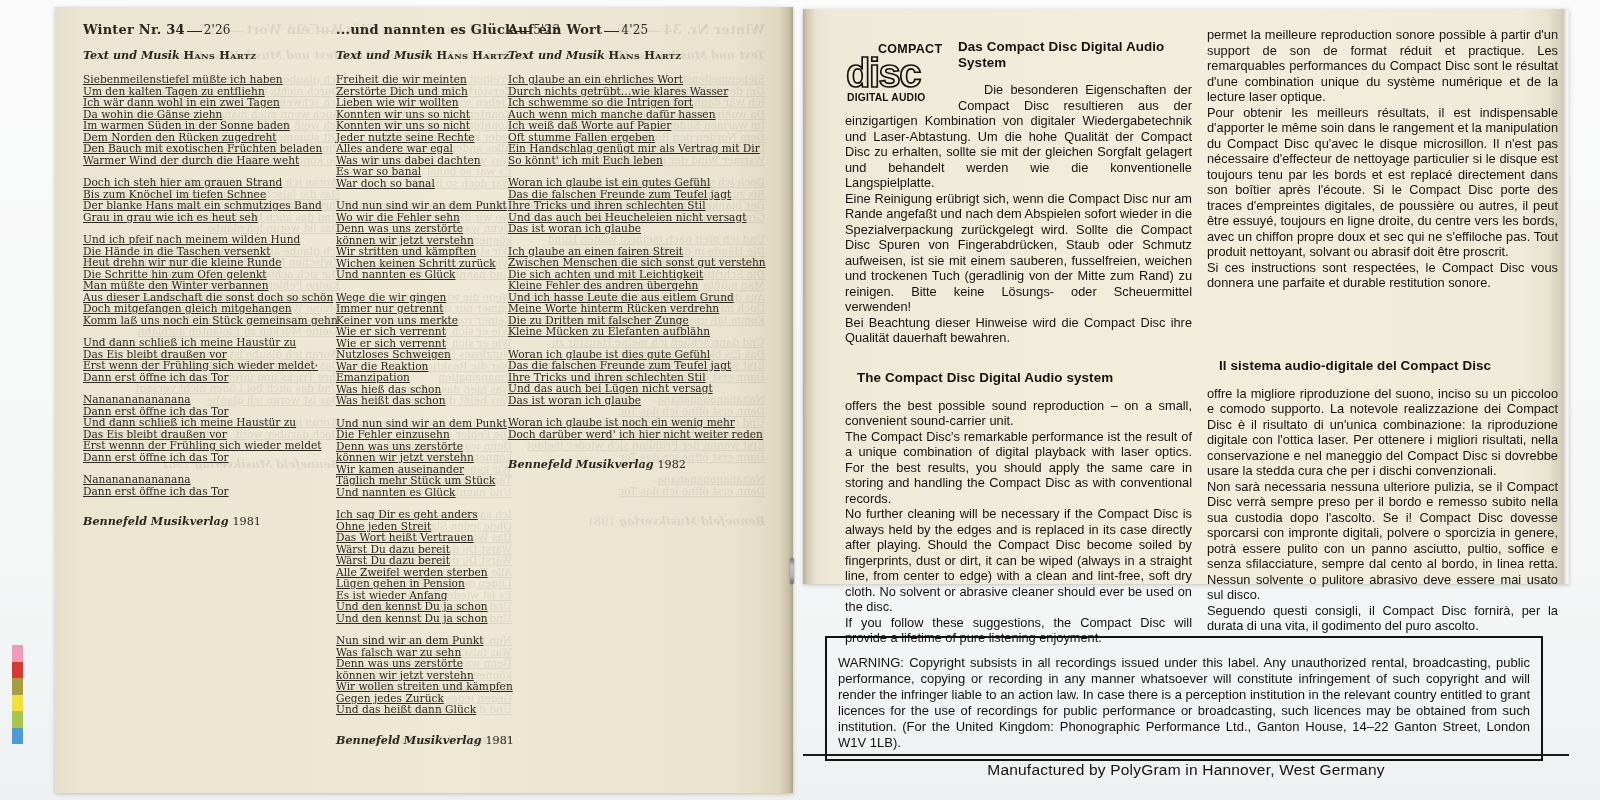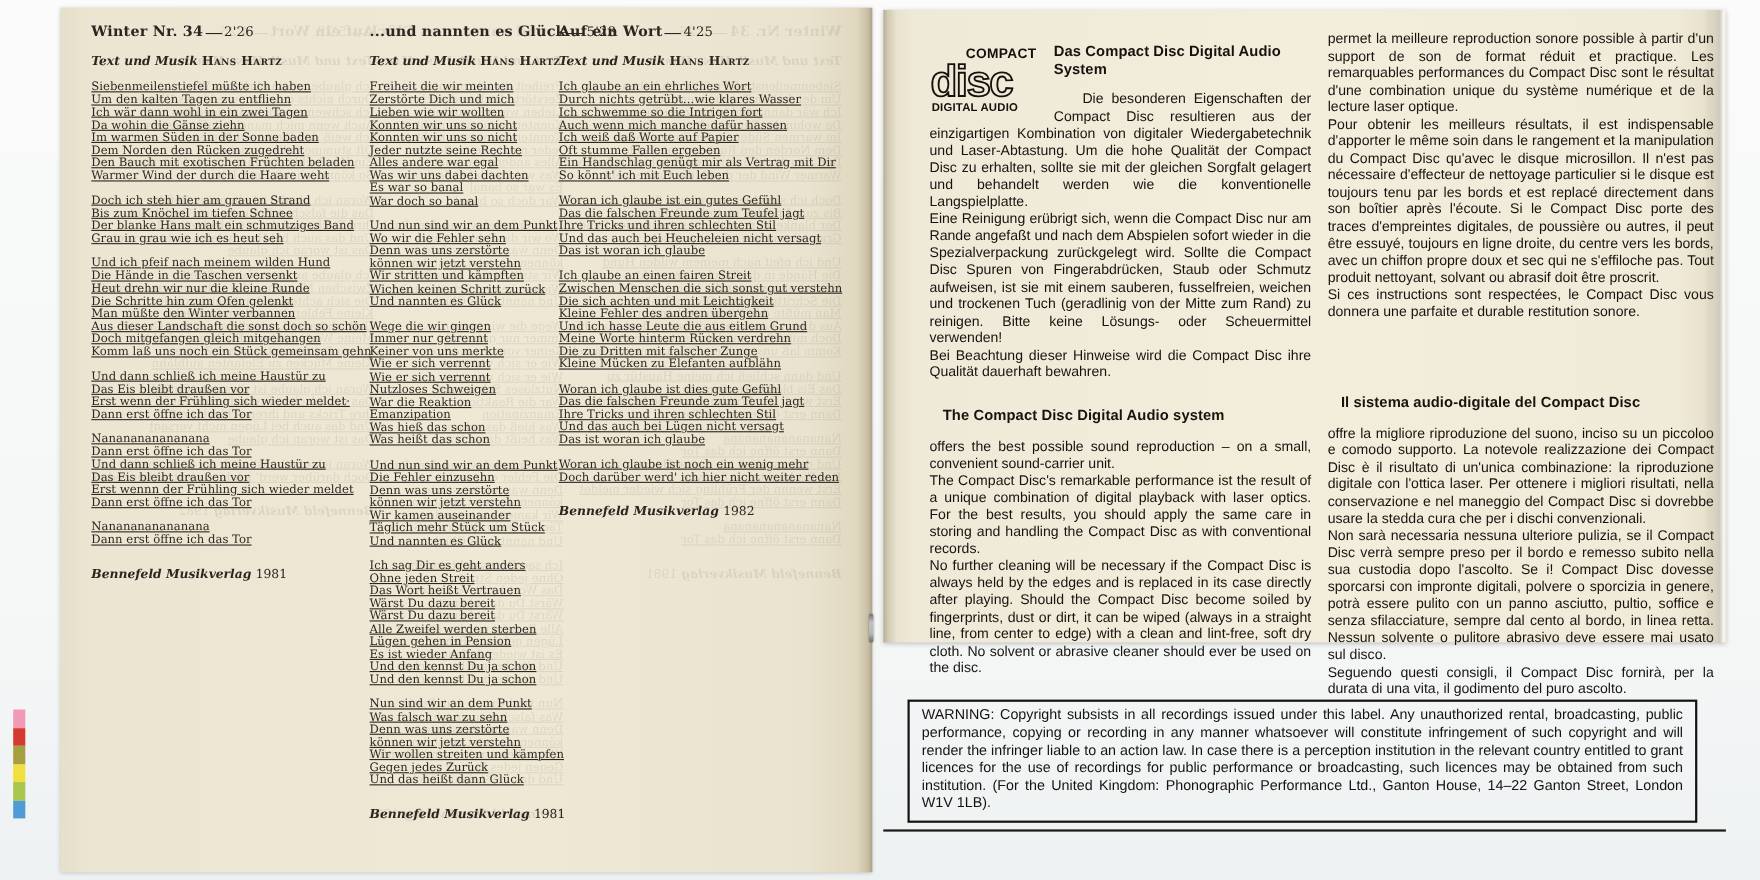--- a/index.html
+++ b/index.html
@@ -49,21 +49,21 @@
   .section{margin:0;}
   .section.tall{min-height:319px;}
   .section h3{margin:12px;font-size:13.4px;line-height:15.6px;letter-spacing:0.1px;}
   .paras p{margin:0;font-size:12.8px;line-height:15.5px;text-align:justify;}
   .paras p.indent{text-indent:26px;}
   .cd-logo{float:left;width:104px;height:64px;margin:1px 9px 3px 0;}
   .cd-logo svg text{font-family:"Liberation Sans",sans-serif;fill:#14110d;}
   .cd-logo svg .outline{fill:none;stroke:#14110d;stroke-width:1.7px;}
   .warning-box{
     position:absolute;left:22px;top:627px;width:692px;
-    border:2.5px solid #141210;padding:4px 11px 9px 11px;
+    border:2.5px solid #141210;padding:17px 11px 9px 11px;
     font-size:13px;line-height:15.9px;text-align:justify;color:#16130f;
   }
   .footer-rule{position:absolute;left:0;top:745px;width:766px;border-top:2px solid #1c1a17;}
   .manufacturer{position:absolute;left:0;top:752px;width:766px;text-align:center;
     font-size:15.5px;letter-spacing:0.2px;color:#16130f;}
 
   
   .color-bar{position:absolute;left:12px;top:645px;width:11px;z-index:2;}
   .color-swatch{width:11px;height:16.5px;}
   .staple{position:absolute;left:790px;top:558px;width:4px;height:26px;border-radius:2px;
@@ -427,20 +427,21 @@
           <p>Eine Reinigung erübrigt sich, wenn die Compact Disc nur am Rande angefaßt und nach dem Abspielen sofort wieder in die Spezialverpackung zurückgelegt wird. Sollte die Compact Disc Spuren von Fingerabdrücken, Staub oder Schmutz aufweisen, ist sie mit einem sauberen, fusselfreien, weichen und trockenen Tuch (geradlinig von der Mitte zum Rand) zu reinigen. Bitte keine Lösungs- oder Scheuermittel verwenden!</p>
           <p>Bei Beachtung dieser Hinweise wird die Compact Disc ihre Qualität dauerhaft bewahren.</p>
         </div>
     </section>
     <section class="section">
       <h3>The Compact Disc Digital Audio system</h3>
       <div class="paras">
           <p>offers the best possible sound reproduction – on a small, convenient sound-carrier unit.</p>
           <p>The Compact Disc's remarkable performance ist the result of a unique combination of digital playback with laser optics. For the best results, you should apply the same care in storing and handling the Compact Disc as with conventional records.</p>
           <p>No further cleaning will be necessary if the Compact Disc is always held by the edges and is replaced in its case directly after playing. Should the Compact Disc become soiled by fingerprints, dust or dirt, it can be wiped (always in a straight line, from center to edge) with a clean and lint-free, soft dry cloth. No solvent or abrasive cleaner should ever be used on the disc.</p>
+          <p>If you follow these suggestions, the Compact Disc will provide a lifetime of pure listening enjoyment.</p>
         </div>
     </section>
   </div>
 
   <div class="rp-col rp-col-1">
     <section class="section tall">
       <div class="paras">
           <p>permet la meilleure reproduction sonore possible à partir d'un support de son de format réduit et practique. Les remarquables performances du Compact Disc sont le résultat d'une combination unique du système numérique et de la lecture laser optique.</p>
           <p>Pour obtenir les meilleurs résultats, il est indispensable d'apporter le même soin dans le rangement et la manipulation du Compact Disc qu'avec le disque microsillon. Il n'est pas nécessaire d'effecteur de nettoyage particulier si le disque est toujours tenu par les bords et est replacé directement dans son boîtier après l'écoute. Si le Compact Disc porte des traces d'empreintes digitales, de poussière ou autres, il peut être essuyé, toujours en ligne droite, du centre vers les bords, avec un chiffon propre doux et sec qui ne s'effiloche pas. Tout produit nettoyant, solvant ou abrasif doit être proscrit.</p>
           <p>Si ces instructions sont respectées, le Compact Disc vous donnera une parfaite et durable restitution sonore.</p>
@@ -454,13 +455,14 @@
           <p>Seguendo questi consigli, il Compact Disc fornirà, per la durata di una vita, il godimento del puro ascolto.</p>
         </div>
     </section>
   </div>
 
   <div class="warning-box">
     <span>WARNING: Copyright subsists in all recordings issued under this label. Any unauthorized rental, broadcasting, public performance, copying or recording in any manner whatsoever will constitute infringement of such copyright and will render the infringer liable to an action law. In case there is a perception institution in the relevant country entitled to grant licences for the use of recordings for public performance or broadcasting, such licences may be obtained from such institution. (For the United Kingdom: Phonographic Performance Ltd., Ganton House, 14–22 Ganton Street, London W1V 1LB).</span>
   </div>
 
   <div class="footer-rule"></div>
+  <div class="manufacturer">Manufactured by PolyGram in Hannover, West Germany</div>
 </div>
 
 </body></html>

